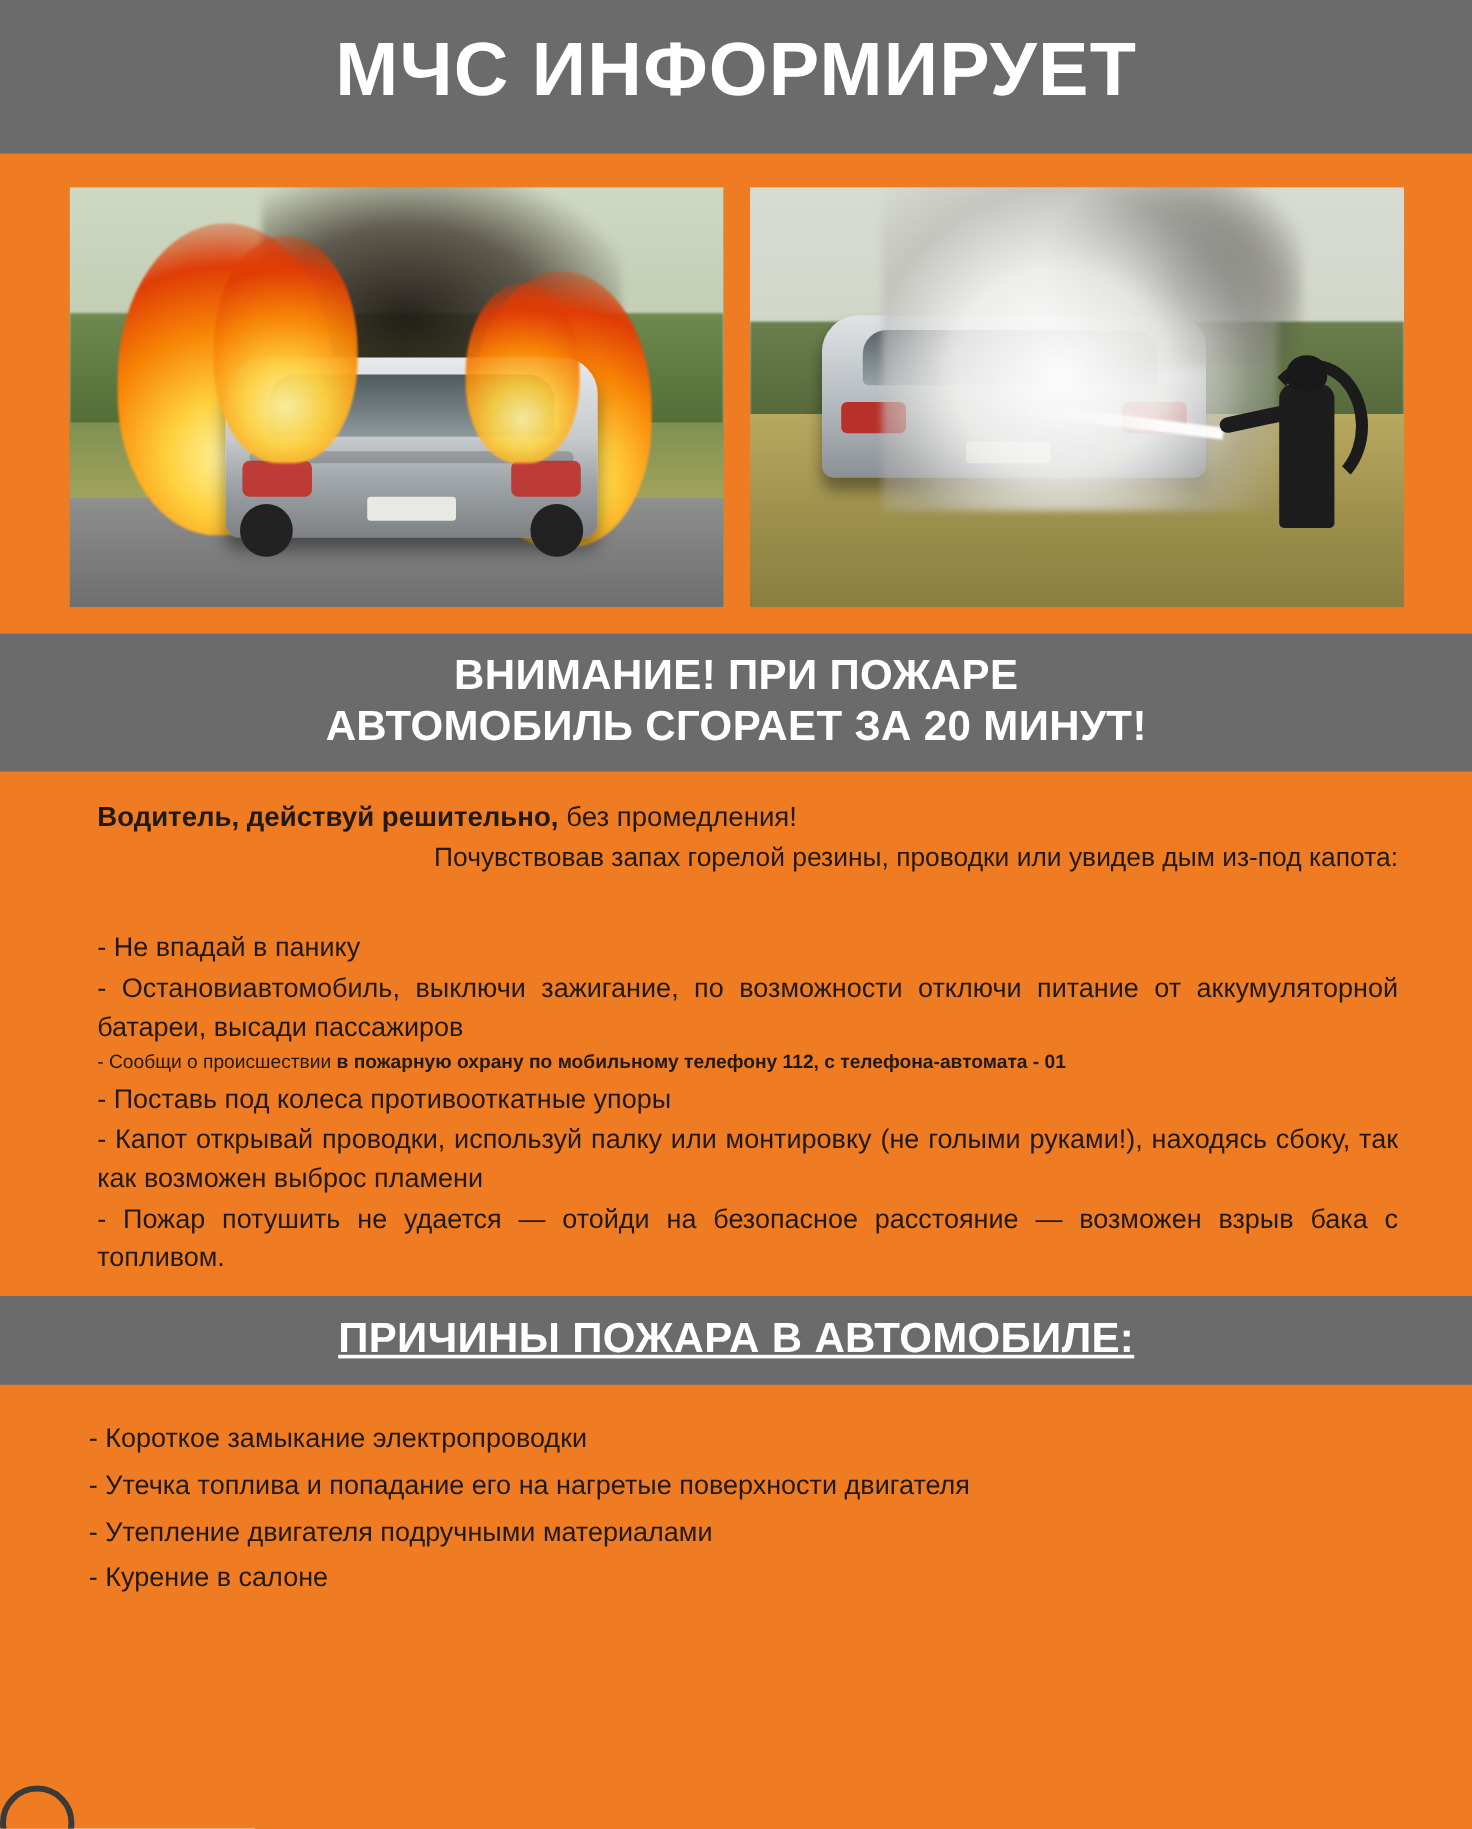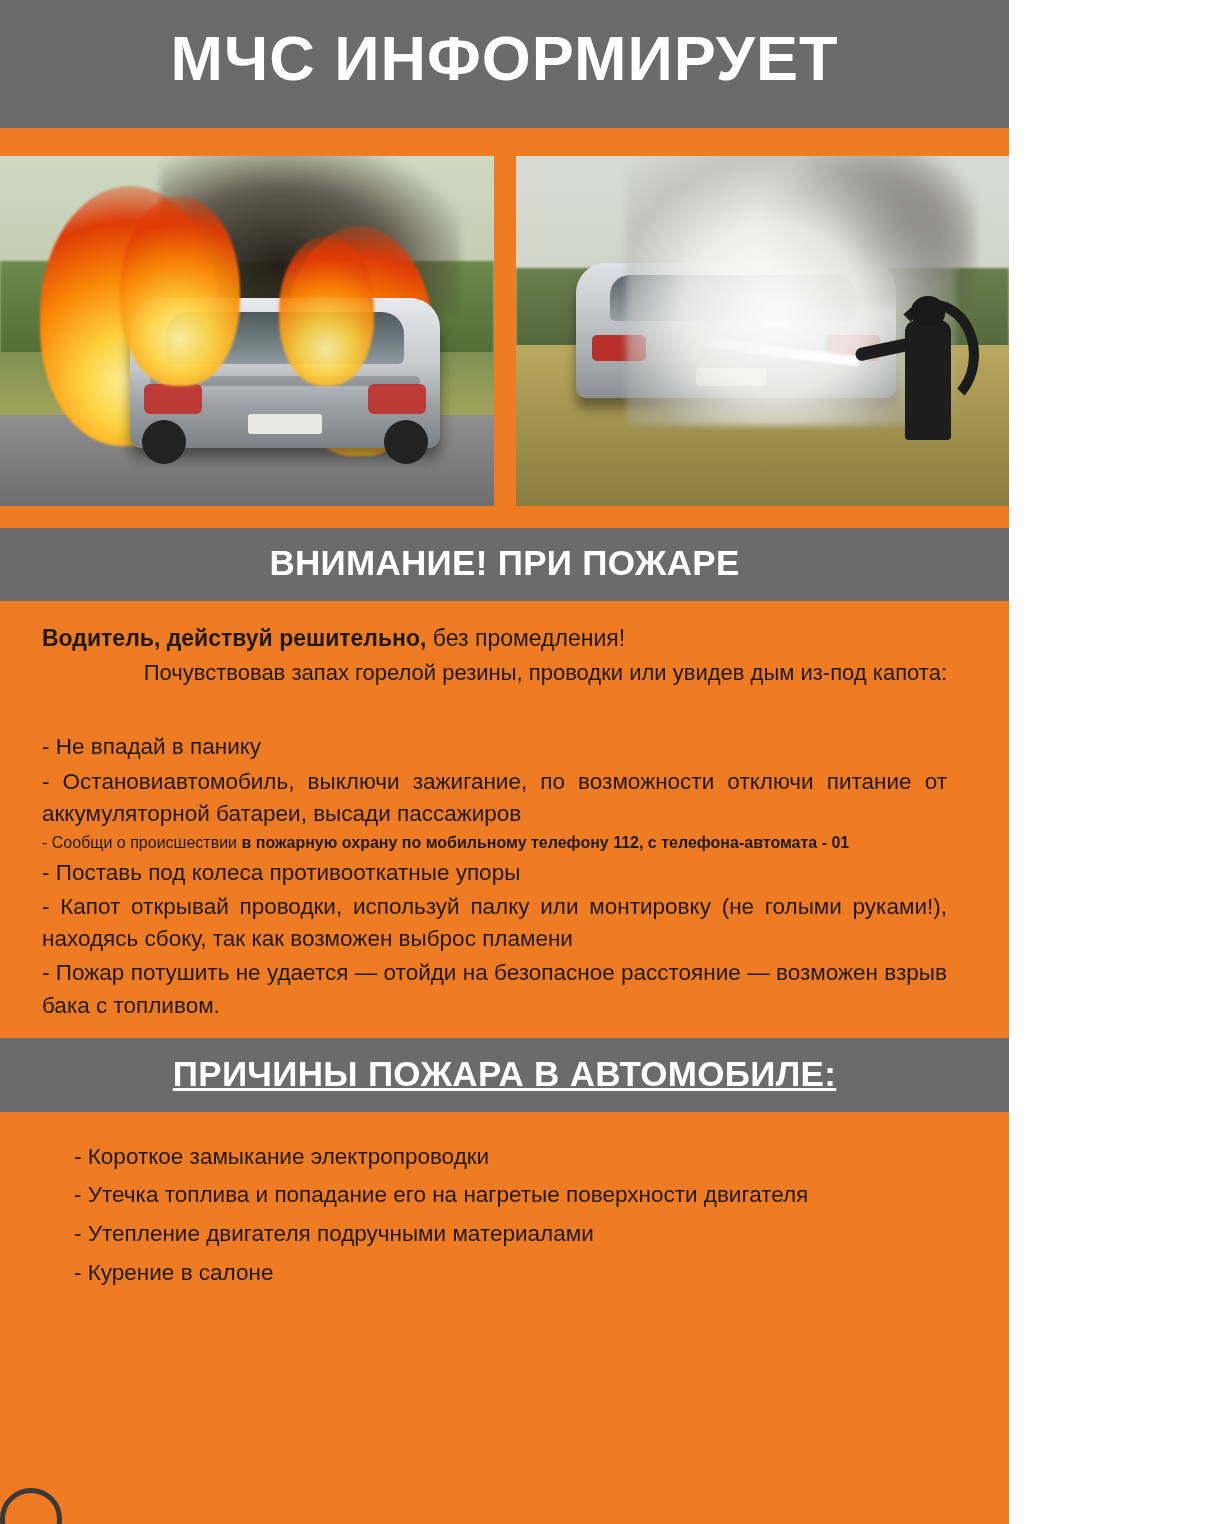--- a/index.html
+++ b/index.html
@@ -8,21 +8,21 @@
     background: #ffffff;
   }
   body {
     width: 1227px;
     height: 1524px;
     overflow: hidden;
     font-family: "Liberation Sans", sans-serif;
   }
   .poster {
     position: relative;
-    width: 1009px;
+    width: 1227px;
     height: 1524px;
     background: #ef7c22;
     overflow: hidden;
   }
 
   
   .header-band {
     background: #6b6b6b;
     height: 128px;
     display: flex;
@@ -210,21 +210,21 @@
     text-align: center;
     font-weight: bold;
     font-size: 35px;
     letter-spacing: .3px;
     padding: 16px 10px 18px 10px;
     text-decoration: underline;
   }
 
   
   .body-block {
-    padding: 22px 62px 14px 42px;
+    padding: 22px 62px 14px 81px;
     color: #201a14;
   }
   .lead {
     font-size: 23px;
     line-height: 1.35;
     margin-bottom: 4px;
   }
   .lead b { font-weight: bold; }
   .lead .thin { font-weight: normal; }
   .sub {
@@ -310,20 +310,21 @@
       <div class="p2-hose"></div>
       <div class="p2-ff-arm"></div>
       <div class="p2-ff-body"></div>
       <div class="p2-ff-head"></div>
     </div>
 
   </div>
 
   <div class="band">
     <div class="l1">ВНИМАНИЕ! ПРИ ПОЖАРЕ</div>
+    <div class="l2">АВТОМОБИЛЬ СГОРАЕТ ЗА 20 МИНУТ!</div>
   </div>
 
   <div class="body-block">
     <div class="lead">
       <b>Водитель, действуй решительно,</b><span class="thin"> без промедления!</span>
     </div>
     <div class="sub">Почувствовав запах горелой резины, проводки или увидев дым из-под капота:</div>
 
     <div class="tips">
       <p>-  Не впадай в панику</p>

